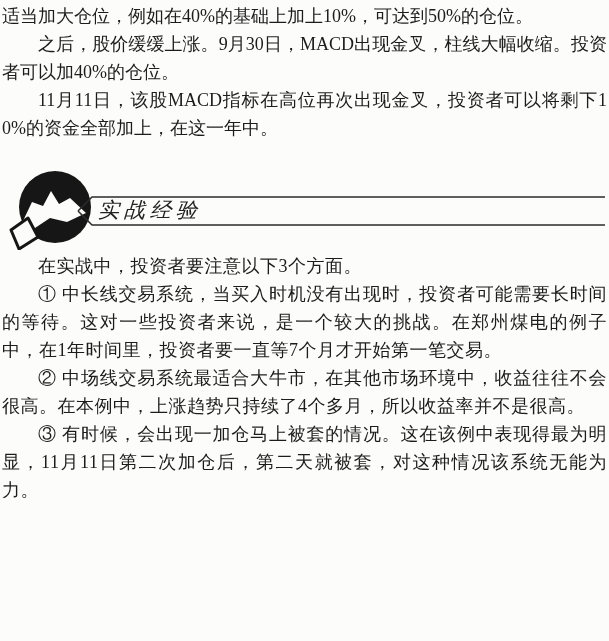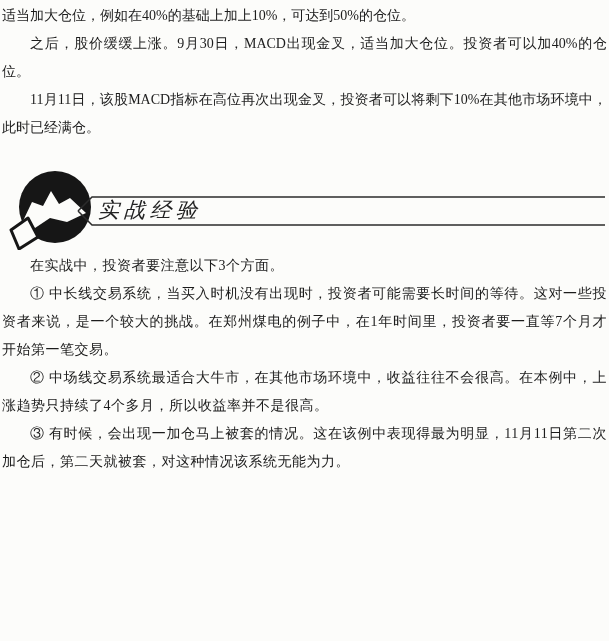--- a/index.html
+++ b/index.html
@@ -14,21 +14,21 @@
     box-sizing: border-box;
     background: #fcfcfa;
     color: #1c1c1c;
     font-family: "Liberation Serif", "DejaVu Serif", serif;
     overflow: hidden;
     padding: 2px 2px 0 2px;
   }
   .text-block { width: 605px; }
   .para {
     margin: 0;
-    font-size: 14px;
+    font-size: 18px;
     line-height: 28px;
     text-align: justify;
     text-indent: 2em;
     letter-spacing: 0;
     word-break: break-all;
   }
   .no-indent { text-indent: 0; }
   .bottom .para { letter-spacing: 0.5px; }
 
   .section-header {
@@ -57,22 +57,22 @@
     white-space: nowrap;
   }
 </style>
 </head>
 <body>
 
 <div class="page">
 
   <div class="text-block top">
     <p class="para no-indent">适当加大仓位，例如在40%的基础上加上10%，可达到50%的仓位。</p>
-    <p class="para">之后，股价缓缓上涨。9月30日，MACD出现金叉，适当加大仓位。投资者可以加40%的仓位。</p>
-    <p class="para">11月11日，该股MACD指标在高位再次出现金叉，投资者可以将剩下10%在其他市场环境中，此时已经满仓。</p>
+    <p class="para">之后，股价缓缓上涨。9月30日，MACD出现金叉，柱线大幅收缩。投资者可以加40%的仓位。</p>
+    <p class="para">11月11日，该股MACD指标在高位再次出现金叉，投资者可以将剩下10%的资金全部加上，在这一年中。</p>
   </div>
 
   <div class="section-header">
     <svg width="605" height="80" viewBox="0 0 605 80" xmlns="http://www.w3.org/2000/svg">
 
       <circle cx="53" cy="37" r="36" fill="#161616"></circle>
 
       <polygon points="20,53 30,32 41,36 49,21 57,34 68,28 84,43 65,52 48,48 33,58" fill="#fcfcfa"></polygon>
 
       <polygon points="9,60 26,48 36,67 17,79" fill="#fcfcfa" stroke="#161616" stroke-width="3" stroke-linejoin="round"></polygon>

